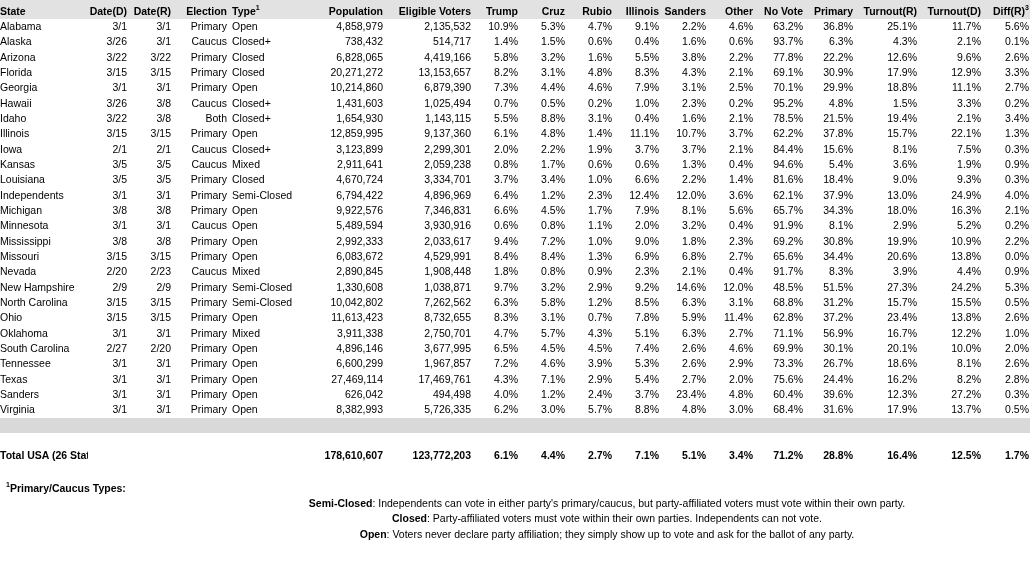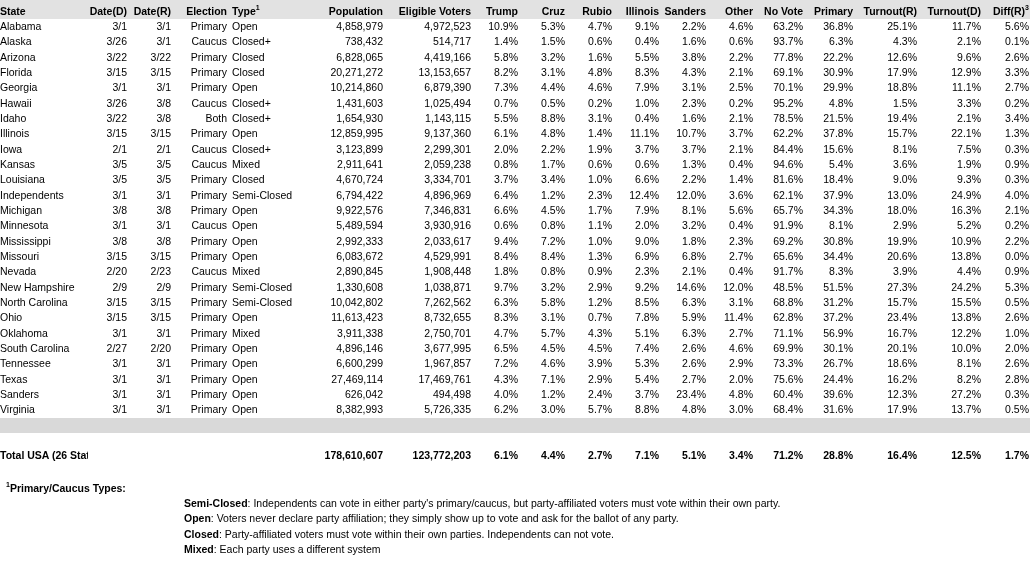--- a/index.html
+++ b/index.html
@@ -117,21 +117,21 @@
     margin-top: 13px;
     padding-left: 6px;
     font-size: 10.5px;
     line-height: 15.5px;
   }
   #footnotes .fn-head {
     font-weight: bold;
   }
   #footnotes .fn-head sup,
   #footnotes .fn-diff sup { font-size: 7px; vertical-align: super; }
-  #footnotes .fn-list { padding-left: 178px; }
+  #footnotes .fn-list { padding-left: 178px; text-align: center; }
   #footnotes .fn-list div { white-space: nowrap; }
   #footnotes .fn-list b { font-weight: bold; }
   #footnotes .fn-diff { margin-top: 0px; }
 </style>
 </head>
 <body>
 
 <div id="page">
 
 
@@ -179,21 +179,21 @@
         </tr>
     </thead>
     <tbody id="table-body">
         <tr>
           <td class="l">Alabama</td>
           <td class="r">3/1</td>
           <td class="r">3/1</td>
           <td class="r">Primary</td>
           <td class="l">Open</td>
           <td class="r">4,858,979</td>
-          <td class="r">4,972,523</td>
+          <td class="r">2,135,532</td>
           <td class="r">10.9%</td>
           <td class="r">5.3%</td>
           <td class="r">4.7%</td>
           <td class="r">9.1%</td>
           <td class="r">2.2%</td>
           <td class="r">4.6%</td>
           <td class="r">63.2%</td>
           <td class="r">36.8%</td>
           <td class="r">25.1%</td>
           <td class="r">11.7%</td>
@@ -727,22 +727,21 @@
         </tr>
       </tbody>
   </table>
 
   <div id="footnotes">
     <div class="fn-head">
       <sup>1</sup><span>Primary/Caucus Types:</span>
     </div>
     <div class="fn-list" id="fn-list">
         <div><b>Semi-Closed</b><span>:</span><span>  Independents can vote in either party's primary/caucus, but party-affiliated voters must vote within their own party.</span></div>
+        <div><b>Closed</b><span>:</span><span> Party-affiliated voters must vote within their own parties. Independents can not vote.</span></div>
         <div><b>Open</b><span>:</span><span> Voters never declare party affiliation; they simply show up to vote and ask for the ballot of any party.</span></div>
-        <div><b>Closed</b><span>:</span><span> Party-affiliated voters must vote within their own parties. Independents can not vote.</span></div>
-        <div><b>Mixed</b><span>:</span><span> Each party uses a different system</span></div>
       </div>
     <div class="fn-diff">
       
     </div>
   </div>
 
 </div>
 
 </body></html>

